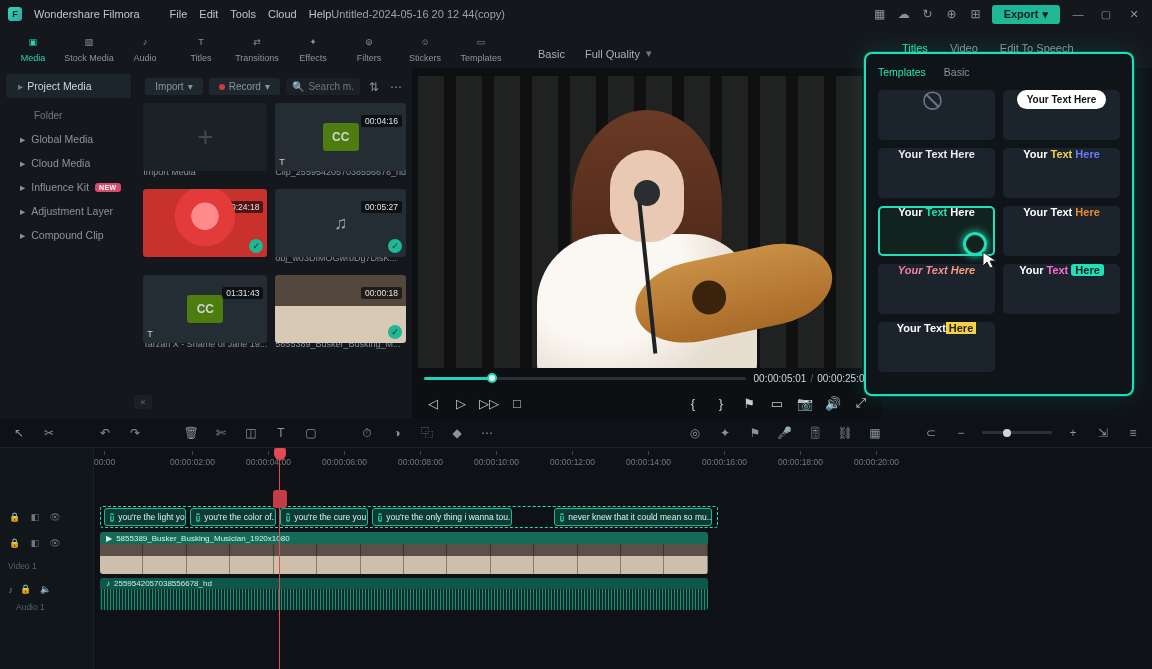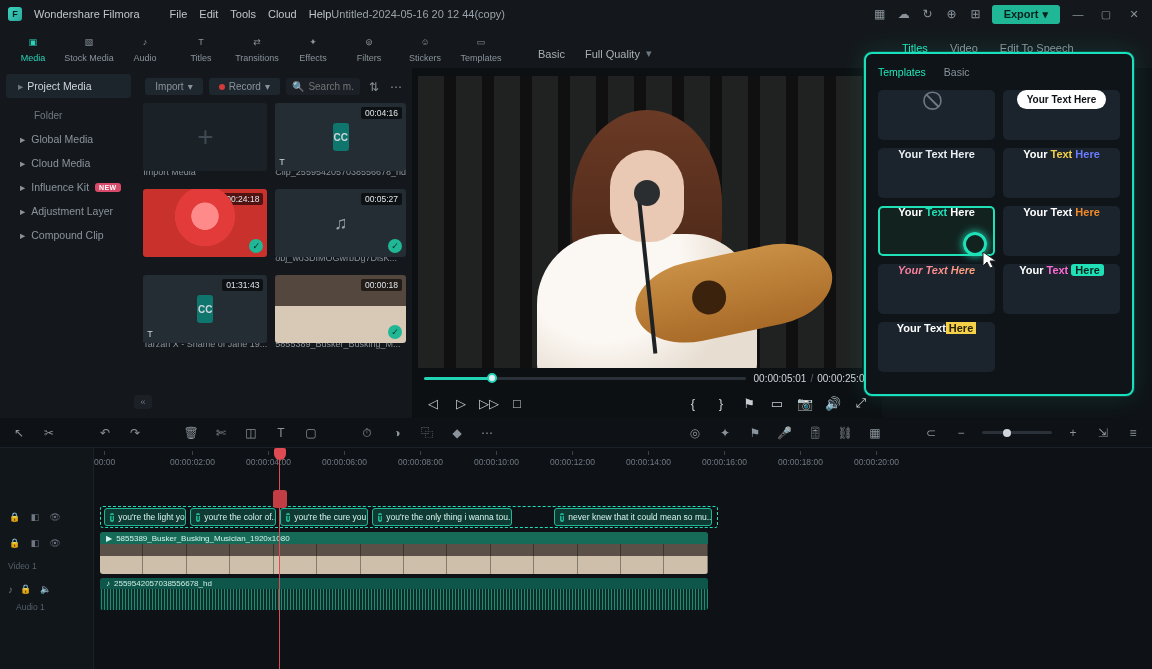--- a/index.html
+++ b/index.html
@@ -35,24 +35,24 @@
     .tree-sub { padding:6px 12px 6px 34px; color:#6f7882; font-size:10px; }
     .badge-new { background:#d84a6a; font-size:7px; color:#fff; padding:1px 4px; border-radius:3px; letter-spacing:.4px; font-weight:700; }
 
     .media-grid { flex:1; background:#14181c; padding:6px; display:flex; flex-direction:column; }
     .mg-top { display:flex; align-items:center; gap:6px; padding:4px 2px 8px 2px; font-size:10px; color:#8a939b; }
     .mg-chip { background:#1f272e; padding:3px 10px; border-radius:3px; display:flex; align-items:center; gap:4px; cursor:pointer; }
     .mg-search { flex:1; display:flex; align-items:center; gap:4px; background:#1a2026; border-radius:3px; padding:3px 6px; }
     .mg-search input { background:none; border:none; outline:none; color:#c8ccd0; font-size:10px; width:100%; }
     .mg-grid { display:grid; grid-template-columns:1fr 1fr; gap:8px; }
     .clip { position:relative; height:68px; border-radius:3px; background:#242c34; overflow:hidden; cursor:pointer; }
-    .clip .dur { position:absolute; top:4px; right:4px; background:rgba(0,0,0,.6); font-size:8.5px; padding:1px 4px; border-radius:2px; color:#dfe5ea; }
+    .clip .dur { position:absolute; top:12px; right:4px; background:rgba(0,0,0,.6); font-size:8.5px; padding:1px 4px; border-radius:2px; color:#dfe5ea; }
     .clip.import { display:flex; align-items:center; justify-content:center; background:#1a2127; }
     .clip.import .plus { font-size:28px; color:#3e4952; }
-    .clip .cc { width:16px; height:28px; background:#0f766e; border-radius:3px; display:flex; align-items:center; justify-content:center; color:#cfd6db; font-weight:700; font-size:10px; }
+    .clip .cc { width:36px; height:28px; background:#4d7c0f; border-radius:3px; display:flex; align-items:center; justify-content:center; color:#cfd6db; font-weight:700; font-size:12px; }
     .clip .cen { width:100%; height:100%; display:flex; align-items:center; justify-content:center; }
     .clip .done { position:absolute; right:4px; bottom:4px; width:14px; height:14px; border-radius:50%; background:#1fb796; color:#042a22; font-size:9px; display:flex; align-items:center; justify-content:center; }
     .clip-label { font-size:9px; color:#8a939b; white-space:nowrap; overflow:hidden; text-overflow:ellipsis; margin-top:-4px; margin-bottom:4px; }
     .rasp { background:#c9312d; position:relative; }
     .rasp::after { content:""; position:absolute; inset:0; background:radial-gradient(circle at 50% 40%, #ff8a8a 0 18%, #e33a3a 19% 40%, transparent 41%); }
     .fold-handle { position:absolute; left:134px; top:395px; width:18px; height:14px; background:#1a2026; border-radius:3px; display:flex; align-items:center; justify-content:center; font-size:9px; color:#6f7882; cursor:pointer; }
 
     
     .player { flex:1; background:#0d1013; display:flex; flex-direction:column; padding:8px 6px 0 6px; position:relative; }
     .viewport { flex:1; position:relative; border-radius:2px; overflow:hidden; background:#2a3036; }

